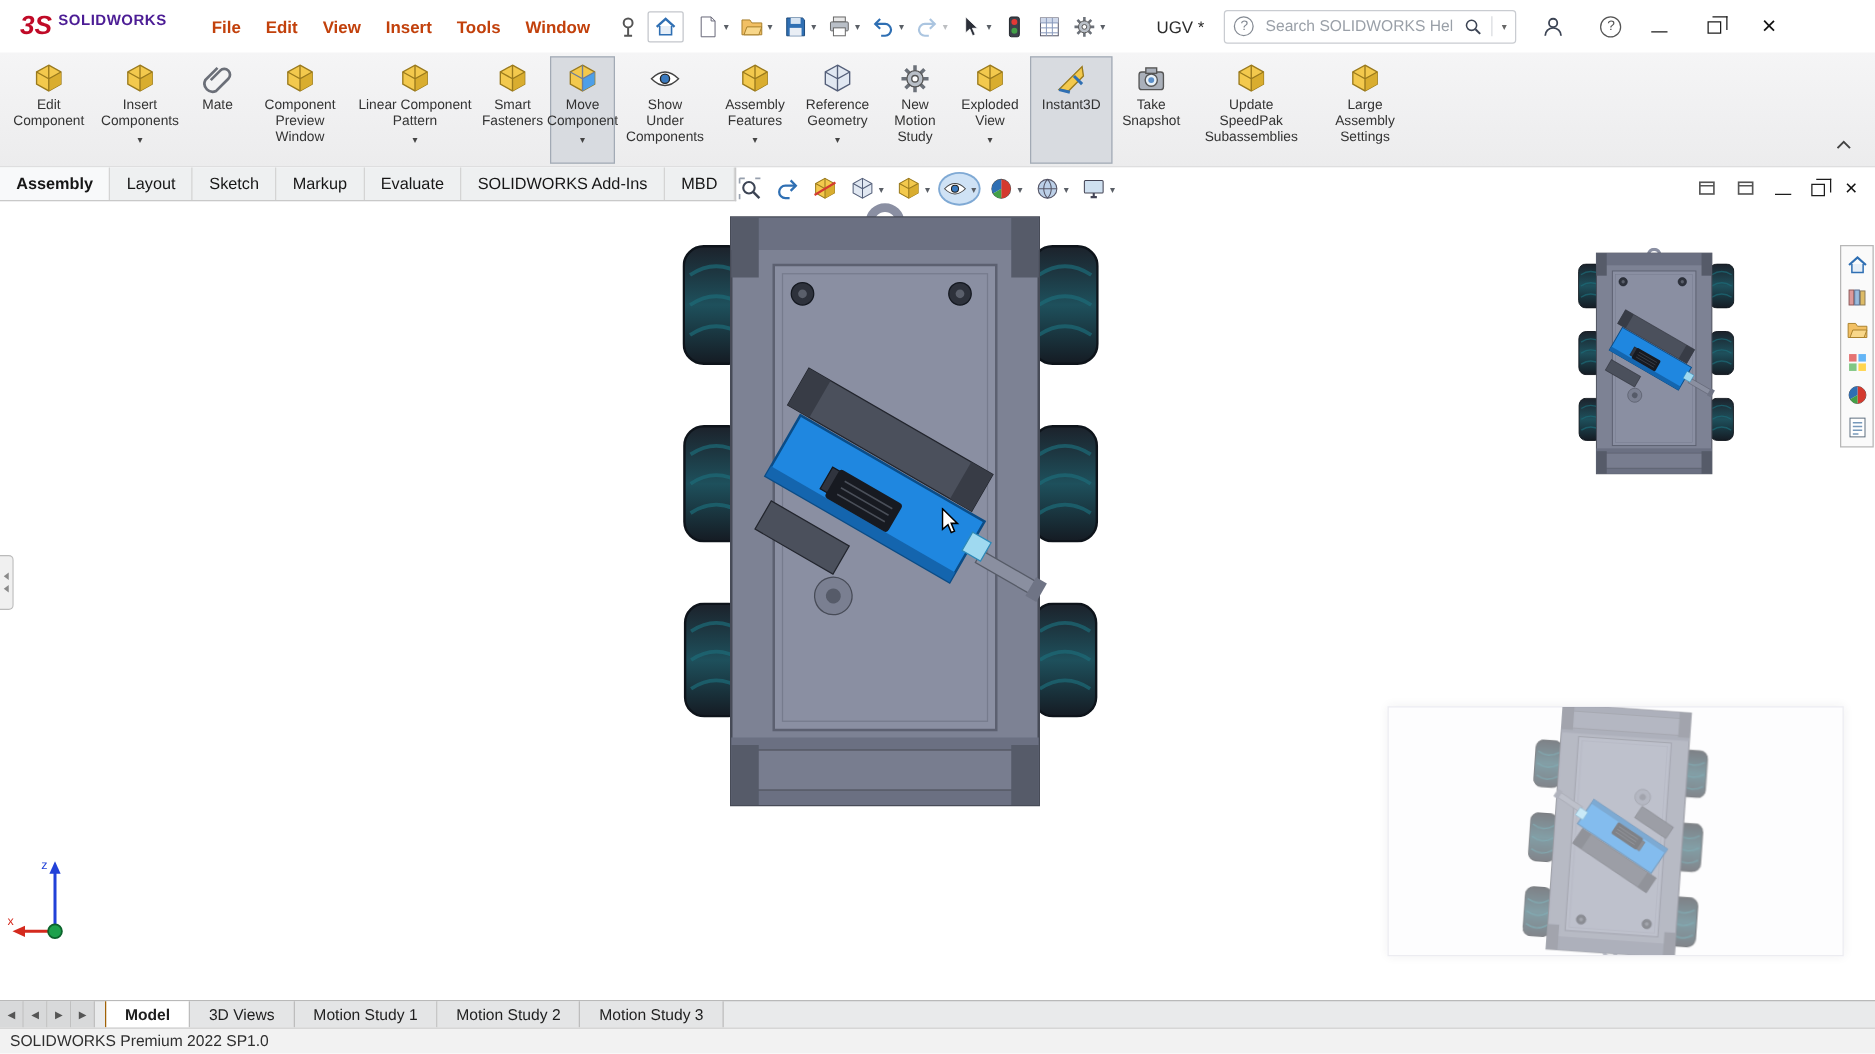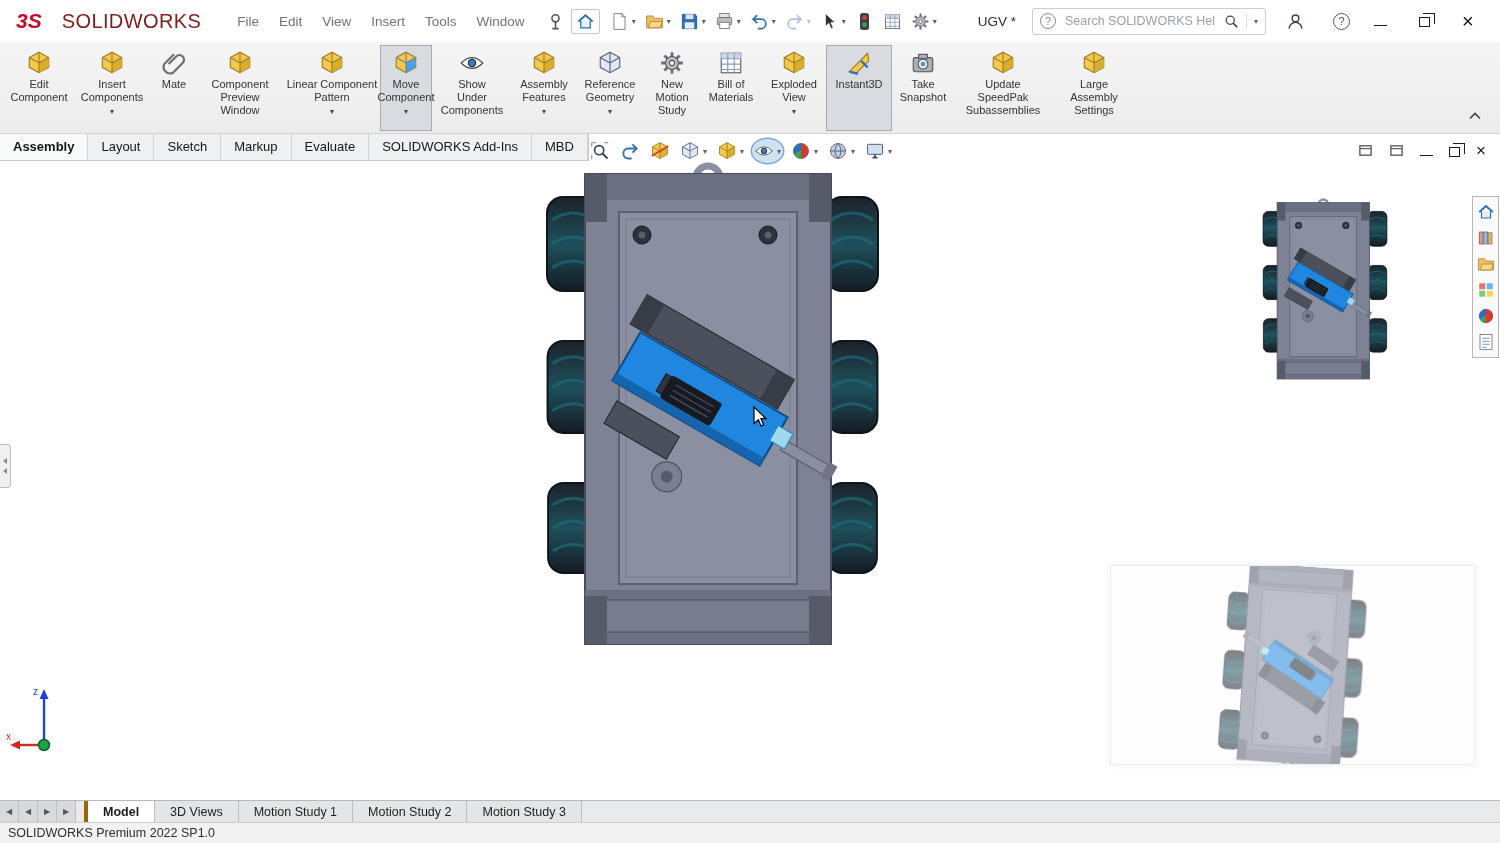--- a/index.html
+++ b/index.html
@@ -4,25 +4,25 @@
 <style>
   * { box-sizing:border-box; }
   html,body { margin:0; padding:0; }
   body { width:1500px; height:843px; position:relative; overflow:hidden;
          font-family:"Liberation Sans", sans-serif; font-size:13px; color:#222; background:#fff; }
   svg { display:block; }
 
   
   .titlebar { position:absolute; top:0; left:0; right:0; height:42px; background:#fff;
               display:flex; align-items:center; }
-  .logo { display:flex; align-items:center; gap:20px; padding-left:16px; }
+  .logo { display:flex; align-items:flex-start; gap:5px; padding-left:16px; }
   .logo-3s { color:#c00a27; font-weight:bold; font-style:italic; font-size:21px; }
-  .logo-text { color:#7f1d1d; font-weight:normal; font-size:20px; letter-spacing:.4px; }
+  .logo-text { color:#4c1d95; font-weight:bold; font-size:12px; letter-spacing:.4px; }
   .menus { display:flex; margin-left:26px; }
-  .menus > span { padding:4px 10px; font-size:13.5px; color:#737373; cursor:default; }
+  .menus > span { padding:4px 10px; font-size:13.5px; color:#c2410c; cursor:default;font-weight:bold; }
   .qa { display:flex; align-items:center; margin-left:8px; gap:3px; }
   .qa-btn { display:flex; align-items:center; padding:2px 3px; }
   .qa-btn svg { width:19px; height:19px; }
   .home-frame { border:1px solid #c3c6cb; border-radius:2px; padding:2px 4px; margin-right:4px; }
   .ddr::after { content:"▾"; font-size:8px; color:#5a5f66; margin-left:3px; }
   .dim { opacity:.4; }
   .flip svg { transform:scaleX(-1); }
   .doc-name { margin-left:38px; font-size:13.5px; color:#2c2c2c; white-space:nowrap; }
   .search { margin-left:16px; display:flex; align-items:center; gap:7px; height:27px; width:234px;
             border:1px solid #c9ccd1; border-radius:3px; padding:0 7px; }
@@ -86,21 +86,21 @@
   .triad { position:absolute; left:6px; top:549px; }
   .cursor { position:absolute; left:753px; top:272px; }
 
   
   .bottomtabs { position:absolute; left:0; right:0; bottom:21px; height:22px; background:#e9eaeb;
                 border-top:1px solid #b9b9b9; display:flex; align-items:stretch; font-size:12.5px; }
   .bnav { width:19px; display:flex; align-items:center; justify-content:center;
           background:#d8d9da; border-right:1px solid #c0c0c0; color:#555; font-size:8px; }
   .btab { padding:0 15px; display:flex; align-items:center; border-right:1px solid #bdbdbd;
           background:#e4e5e6; color:#1e1e1e; }
-  .btab.first { margin-left:8px; border-left:4px solid #a16207; }
+  .btab.first { margin-left:8px; border-left:1px solid #a16207; }
   .btab.active { background:#fff; font-weight:bold; }
 
   
   .statusbar { position:absolute; left:0; right:0; bottom:0; height:21px; background:#f2f2f2;
                border-top:1px solid #cdcdcd; display:flex; align-items:center; padding:0 8px;
                font-size:12.5px; color:#2f2f2f; }
   .sb-right { margin-left:auto; display:flex; align-items:center; gap:24px; }
   .sb-right svg { width:15px; height:15px; }
   .units { display:flex; align-items:center; }
 </style>
@@ -440,20 +440,29 @@
   </div>
   <div class="rb w96 ddb">
     <span class="rb-ic">
         <svg viewBox="0 0 24 24">
           <use href="#i-cube"></use>
         </svg>
       </span>
     <span class="rb-l">Linear Component</span>
     <span class="rb-l">Pattern</span>
   </div>
+  <div class="rb w60">
+    <span class="rb-ic">
+        <svg viewBox="0 0 24 24">
+          <use href="#i-cube"></use>
+        </svg>
+      </span>
+    <span class="rb-l">Smart</span>
+    <span class="rb-l">Fasteners</span>
+  </div>
   <div class="rb w74 ddb active">
     <span class="rb-ic">
         <svg viewBox="0 0 24 24">
           <use href="#i-cube-blue"></use>
         </svg>
       </span>
     <span class="rb-l">Move</span>
     <span class="rb-l">Component</span>
   </div>
   <div class="rb w80">
@@ -486,29 +495,20 @@
   </div>
   <div class="rb w56">
     <span class="rb-ic">
         <svg viewBox="0 0 24 24">
           <use href="#i-gear"></use>
         </svg>
       </span>
     <span class="rb-l">New</span>
     <span class="rb-l">Motion</span>
     <span class="rb-l">Study</span>
-  </div>
-  <div class="rb w62">
-    <span class="rb-ic">
-        <svg viewBox="0 0 24 24">
-          <use href="#i-grid"></use>
-        </svg>
-      </span>
-    <span class="rb-l">Bill of</span>
-    <span class="rb-l">Materials</span>
   </div>
   <div class="rb w64 ddb">
     <span class="rb-ic">
         <svg viewBox="0 0 24 24">
           <use href="#i-cube"></use>
         </svg>
       </span>
     <span class="rb-l">Exploded</span>
     <span class="rb-l">View</span>
   </div>

